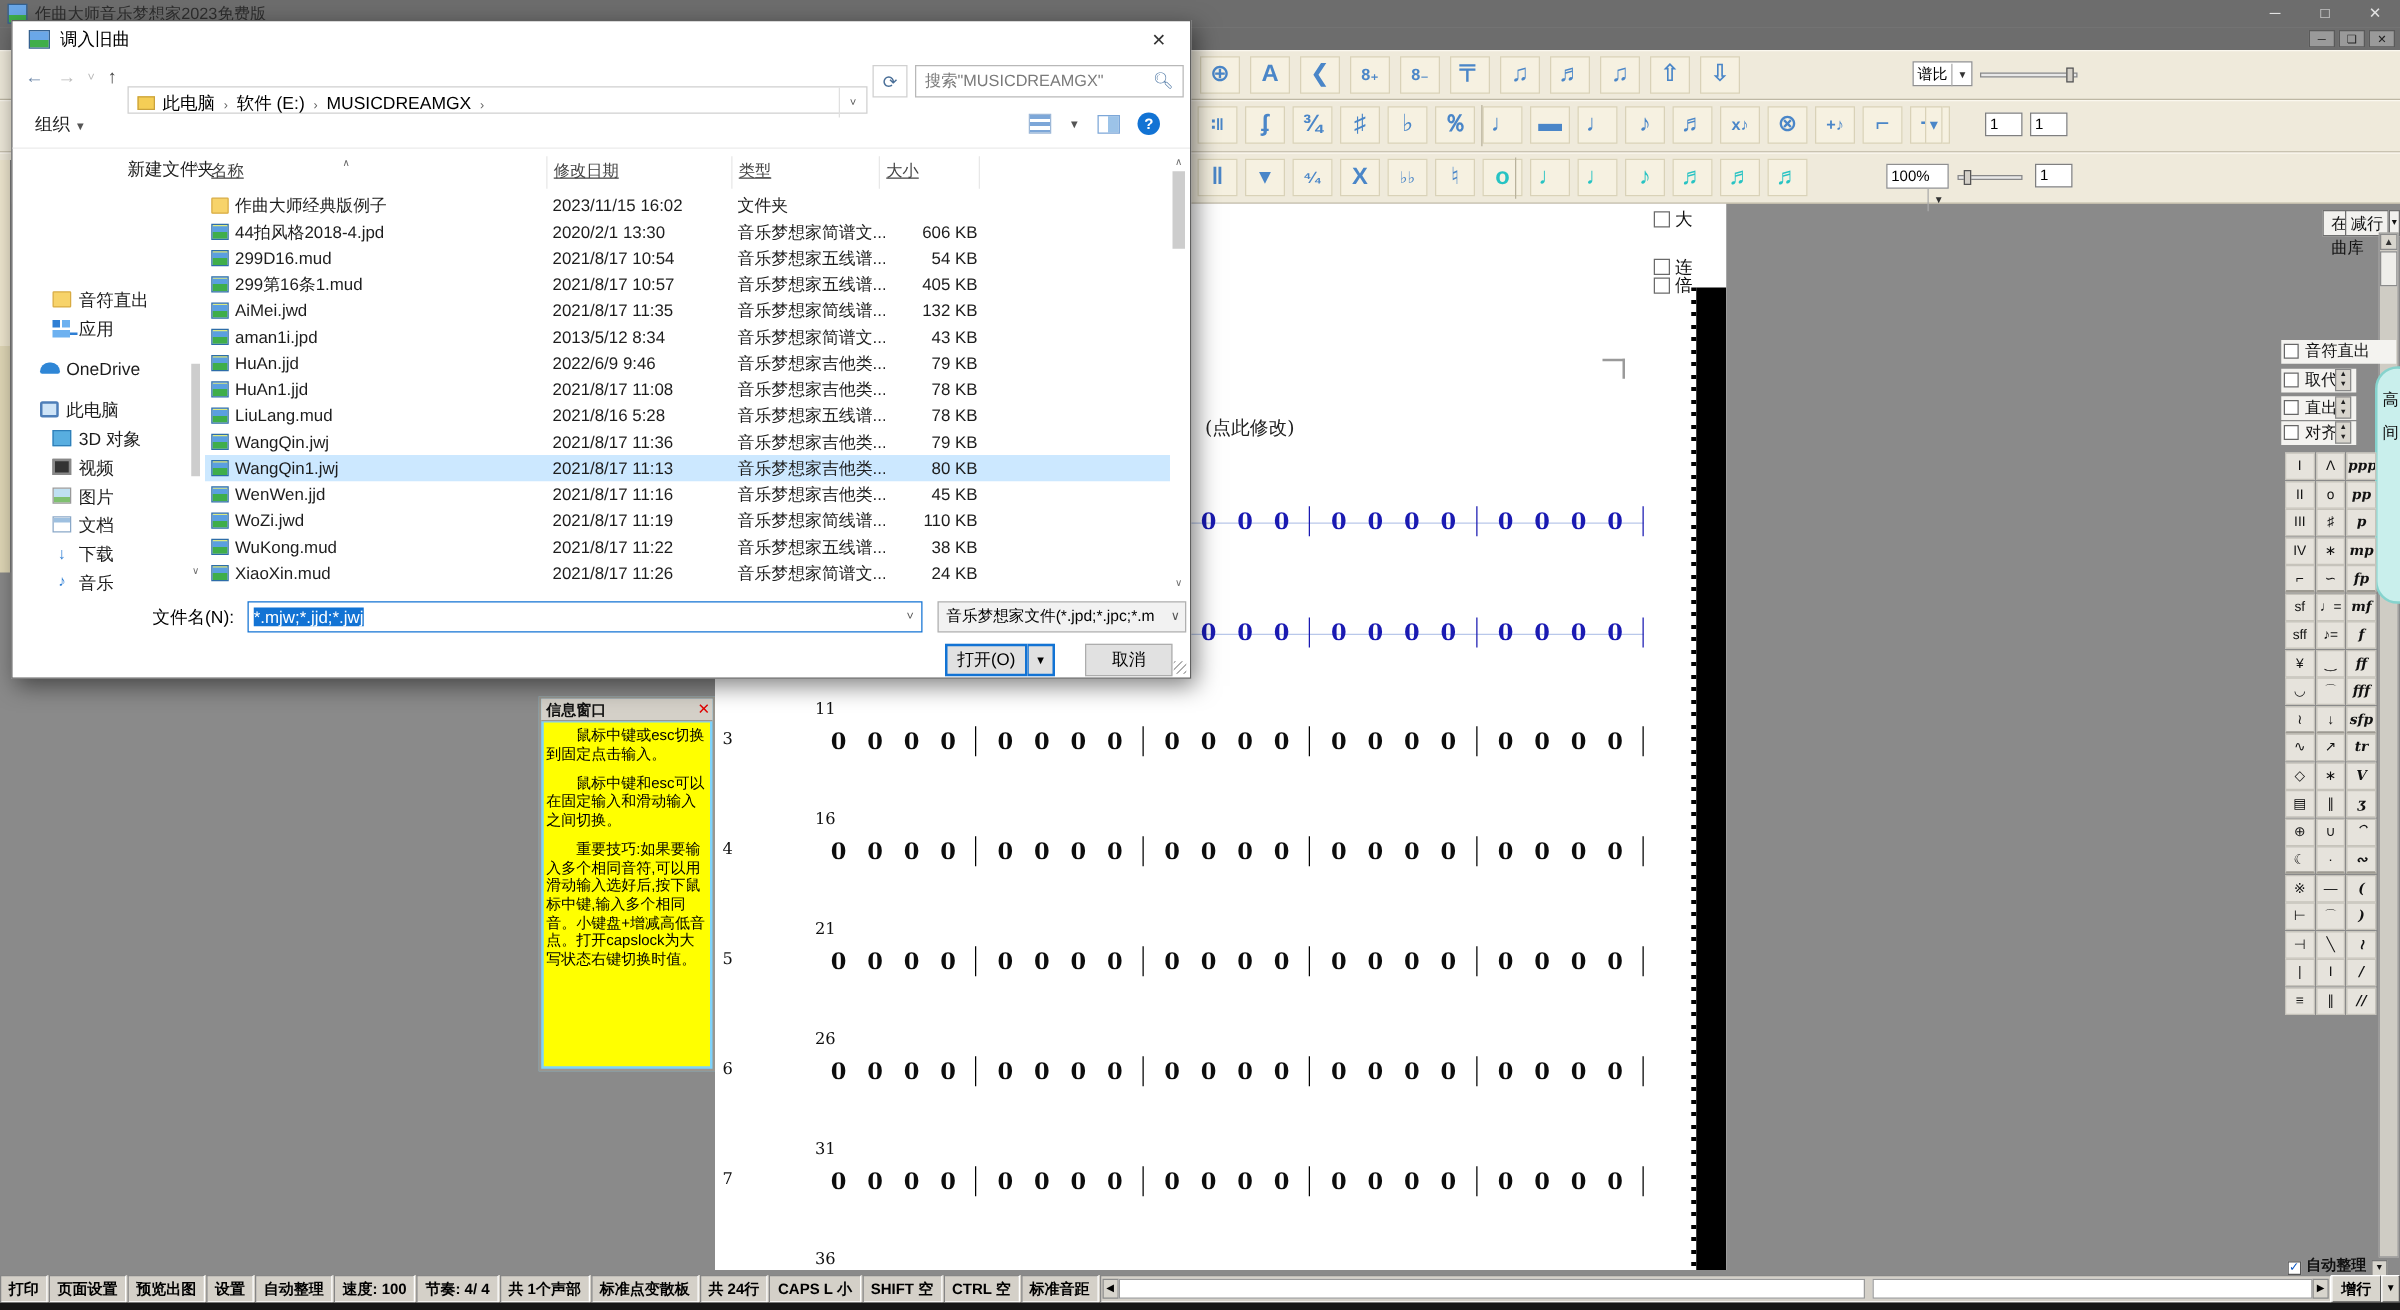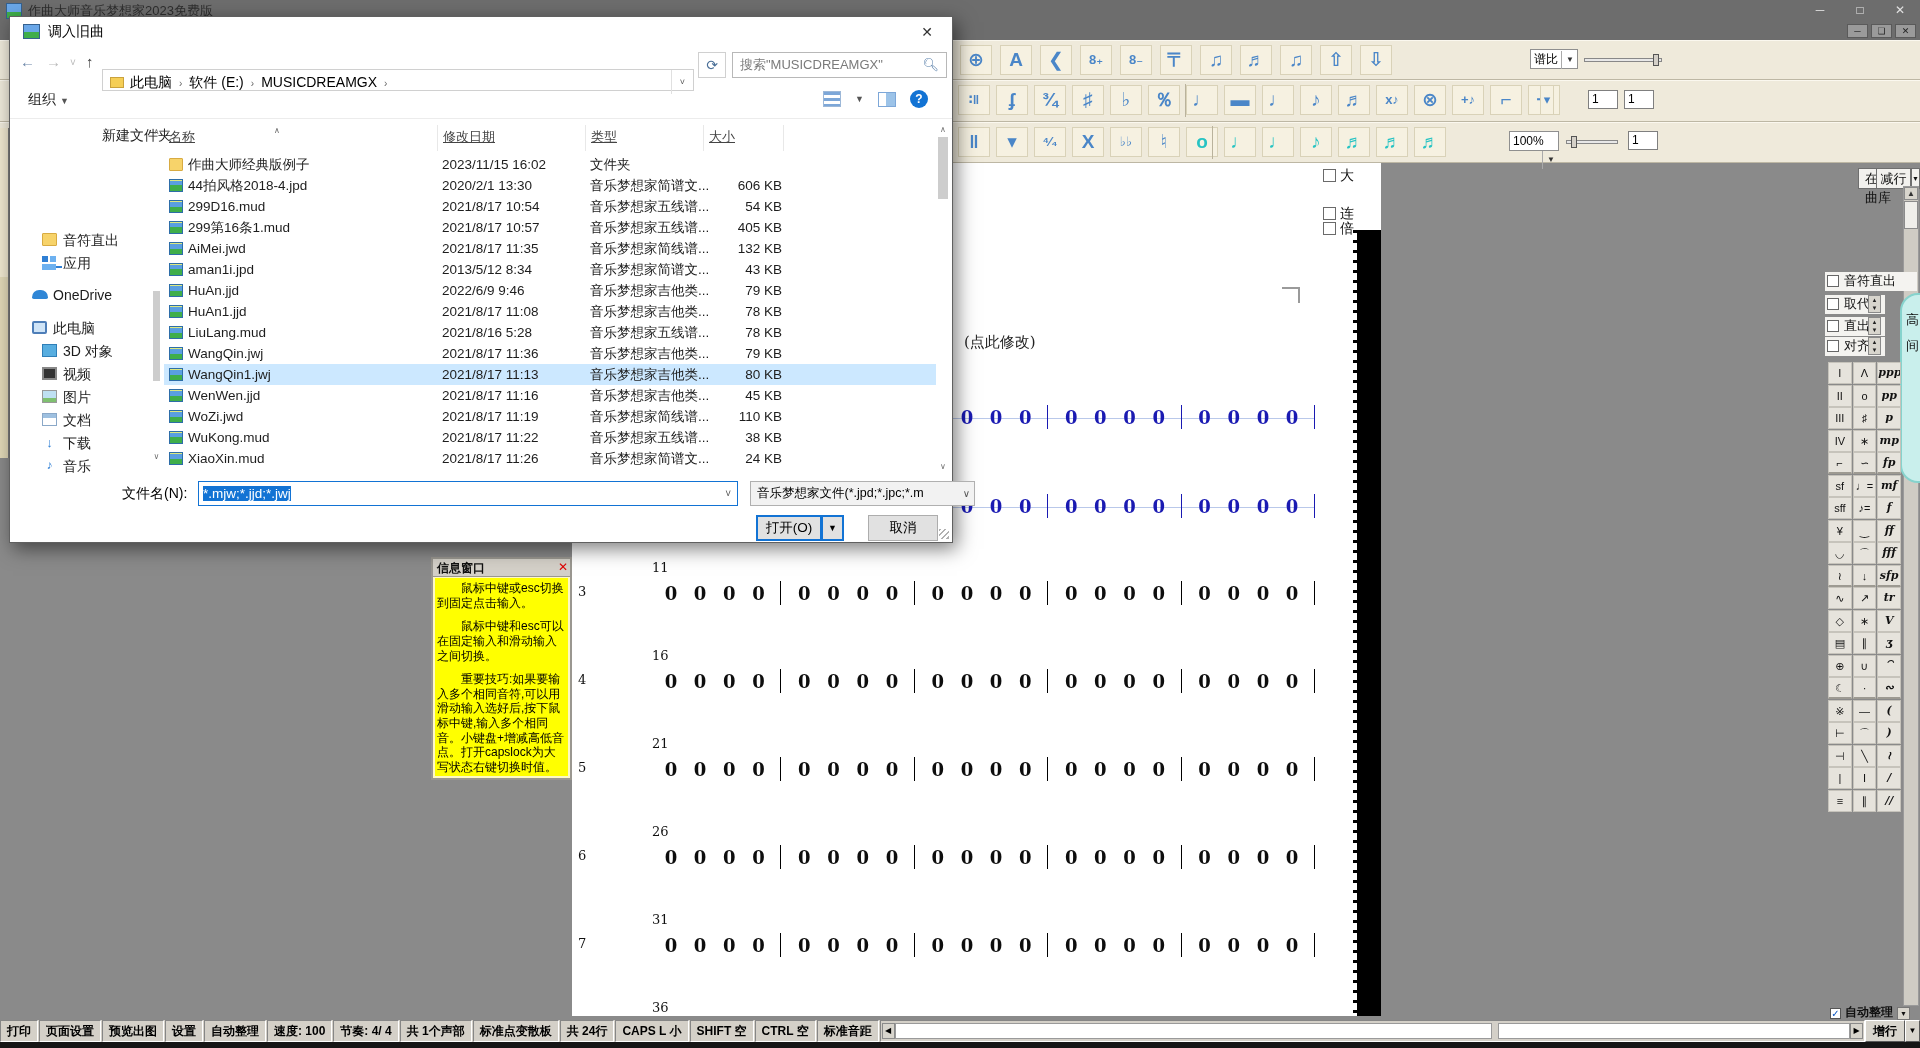--- a/index.html
+++ b/index.html
@@ -104,22 +104,22 @@
   .hsb-arr { width:13px; height:16px; background:#d8d5cd; border:1px solid #8b8b8b; font-size:8px;
      line-height:14px; text-align:center; }
   .hsb-track { height:16px; background:#fff; border:1px solid #9a9a9a; }
   #addrow-btn { width:40px; border:1px solid; border-color:#fff #5a5a5a #5a5a5a #fff; background:#d8d5cd;
      text-align:center; padding-top:2px; }
   #addrow-dd { width:15px; border:1px solid; border-color:#fff #5a5a5a #5a5a5a #fff; background:#d8d5cd;
      text-align:center; font-size:8px; padding-top:5px; }
   #bottom-black { left:0; top:1042px; width:1920px; height:6px; background:#161616; }
 
   
-  #infowin { left:431px; top:557px; width:141px; height:223px; border:2px solid #9a9790;
-     background:#fef9c3; z-index:50; }
+  #infowin { left:431px; top:557px; width:141px; height:300px; border:2px solid #9a9790;
+     background:#7dd3fc; z-index:50; }
   #infowin .cap { height:18px; background:#d4d0c8; border-bottom:1px solid #9a9790; font-size:12px;
      font-weight:bold; color:#111; padding:1px 4px; }
   #infowin .x { position:absolute; right:2px; top:1px; color:#e00000; font-weight:bold; font-size:12px; }
   #infowin .body { position:absolute; left:2px; right:2px; top:19px; bottom:2px; background:#ffff00;
      color:#000; font-size:12px; line-height:1.22; padding:3px 2px; overflow:hidden; }
   #infowin .body p { text-indent:2em; margin-bottom:9px; }
 
   
   #dlg { left:9px; top:16px; width:944px; height:527px; background:#fff; border:1px solid #606060;
      box-shadow:4px 6px 18px rgba(0,0,0,.5); z-index:100; font-size:14px; color:#000; }
@@ -197,21 +197,21 @@
   #list-sb { position:absolute; right:3px; top:106px; width:12px; height:348px; }
   #list-sb .a { position:absolute; left:1px; width:10px; font-size:8px; color:#707070; text-align:center; }
   #list-sb .th { position:absolute; left:1px; top:14px; width:10px; height:62px; background:#cdcdcd; }
 
   
   #fname-label { position:absolute; left:112px; top:468px; font-size:14px; }
   #fname-input { position:absolute; left:188px; top:464px; width:540px; height:25px; border:1px solid #1273d4;
      line-height:23px; padding-left:4px; font-size:13.5px; }
   #fname-input .selx { background:#1273d4; color:#fff; }
   #fname-input .dd { position:absolute; right:6px; top:0; color:#555; font-size:10px; }
-  #ftype-combo { position:absolute; left:740px; top:464px; width:225px; height:25px; border:1px solid #b0b0b0;
+  #ftype-combo { position:absolute; left:740px; top:464px; width:199px; height:25px; border:1px solid #b0b0b0;
      background:#f2f2f2; line-height:23px; padding-left:6px; font-size:12.5px; white-space:nowrap; overflow:hidden; }
   #ftype-combo .dd { position:absolute; right:4px; top:0; color:#555; font-size:10px; }
   #open-btn { position:absolute; left:746px; top:498px; width:66px; height:26px; background:#e1e1e1;
      border:2px solid #1273d4; text-align:center; line-height:22px; font-size:13.5px; }
   #open-dd { position:absolute; left:812px; top:498px; width:22px; height:26px; background:#e1e1e1;
      border:2px solid #1273d4; border-left:1px solid #1273d4; text-align:center; line-height:22px; font-size:9px; }
   #cancel-btn { position:absolute; left:858px; top:498px; width:70px; height:26px; background:#e1e1e1;
      border:1px solid #adadad; text-align:center; line-height:24px; font-size:13.5px; }
   #grip { position:absolute; right:3px; bottom:3px; width:10px; height:10px;
      background:repeating-linear-gradient(135deg,#b0b0b0 0 1.5px, transparent 1.5px 4px); }

